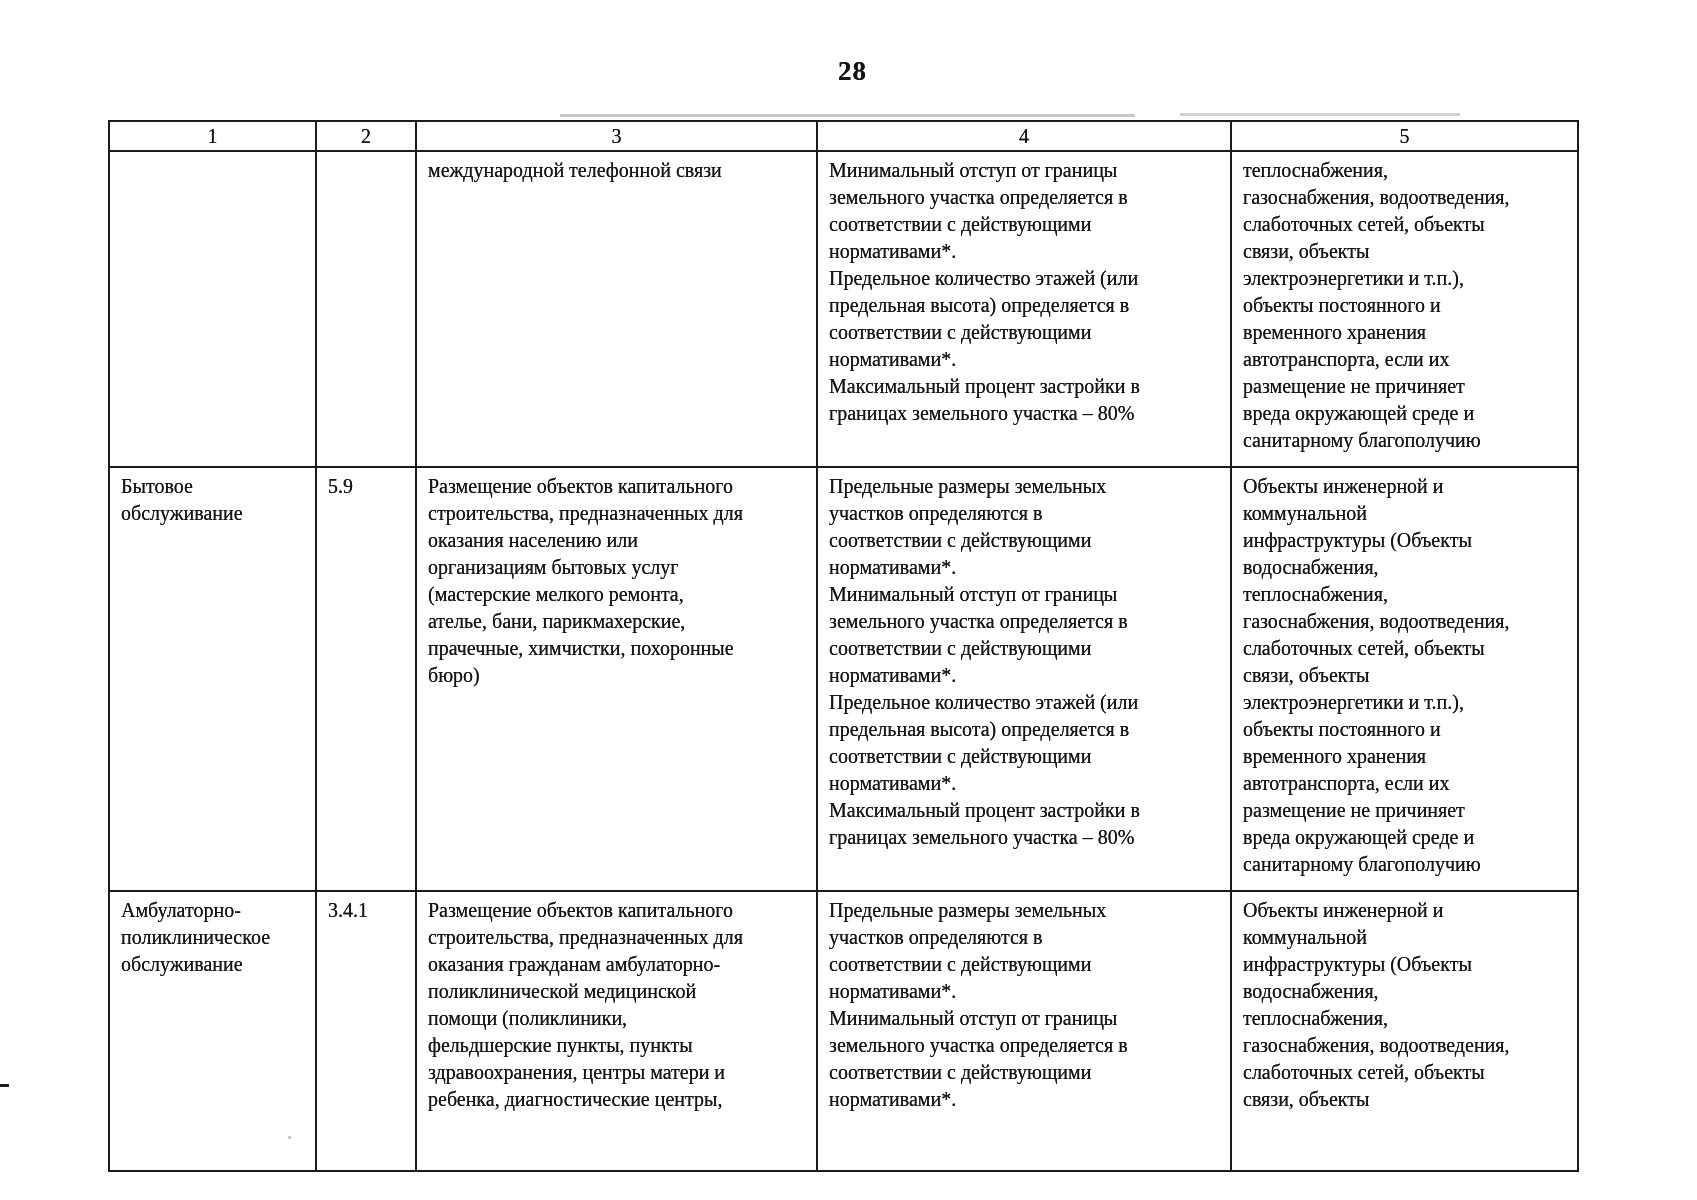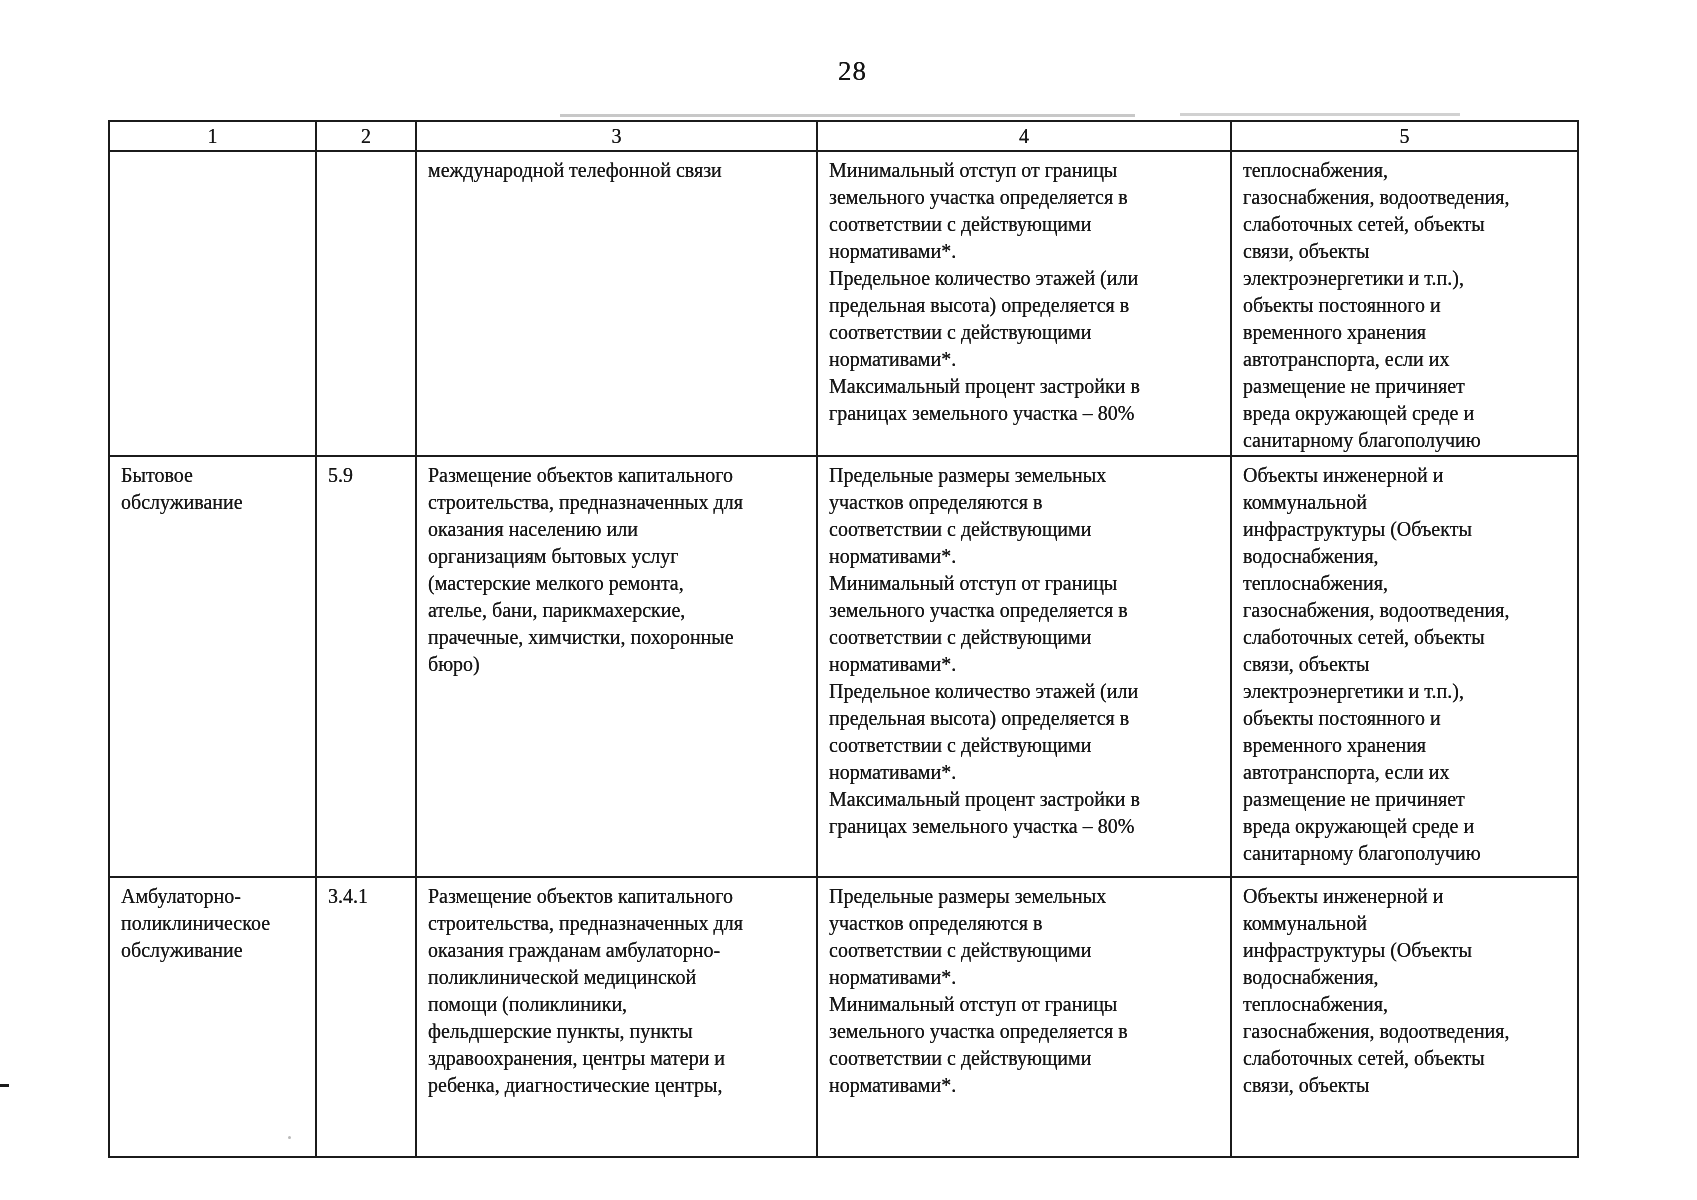--- a/index.html
+++ b/index.html
@@ -14,38 +14,39 @@
     color: #161616;
   }
   .page-number {
     position: absolute;
     left: 838px;
     top: 56px;
     font-size: 27px;
     letter-spacing: 1px;
     color: #141414;
     text-shadow: 0 0 0.5px #141414;
+    font-weight: bold;
   }
   table.reg-table {
     position: absolute;
     left: 108px;
     top: 120px;
     width: 1469px;
     height: 977px;
     border-collapse: collapse;
     table-layout: fixed;
   }
   table.reg-table td {
     border: 2px solid #1b1b1b;
     vertical-align: top;
     font-size: 20px;
     line-height: 27px;
     white-space: pre-line;
     overflow: hidden;
-    padding: 5px 10px 1px 11px;
+    padding: 5px 10px 12px 11px;
     text-shadow: 0 0 0.5px #1d1d1d;
     word-break: normal;
   }
   table.reg-table tr.hdr td {
     text-align: center;
     vertical-align: middle;
     padding: 0;
     font-size: 20px;
     line-height: 26px;
     white-space: normal;

